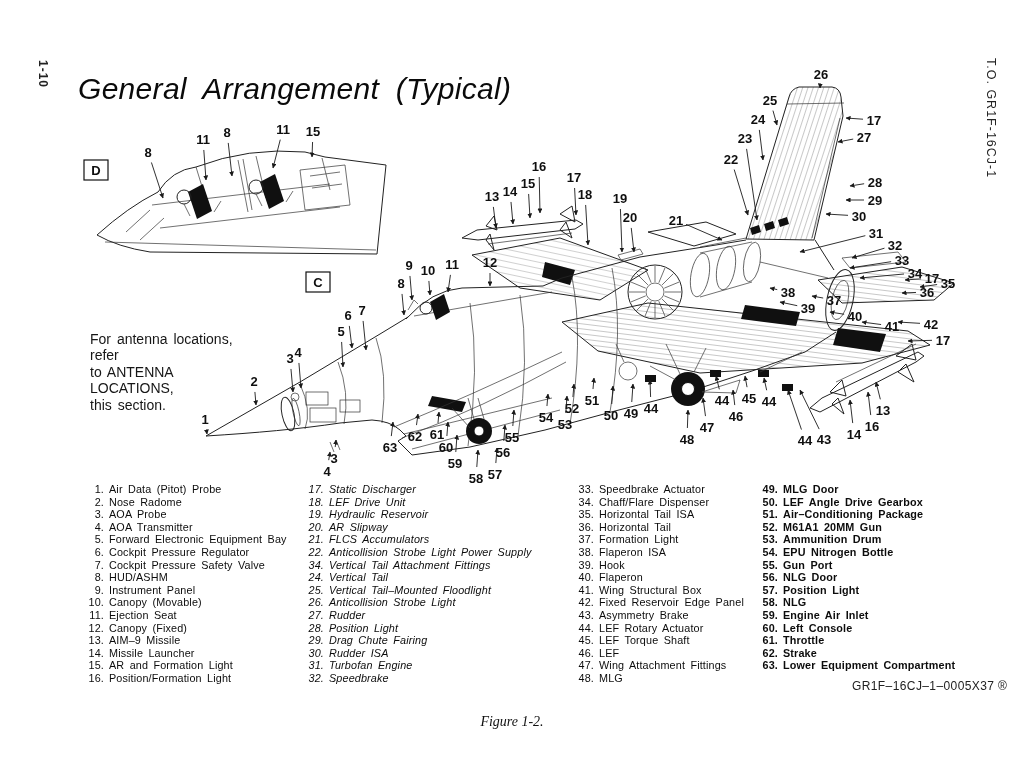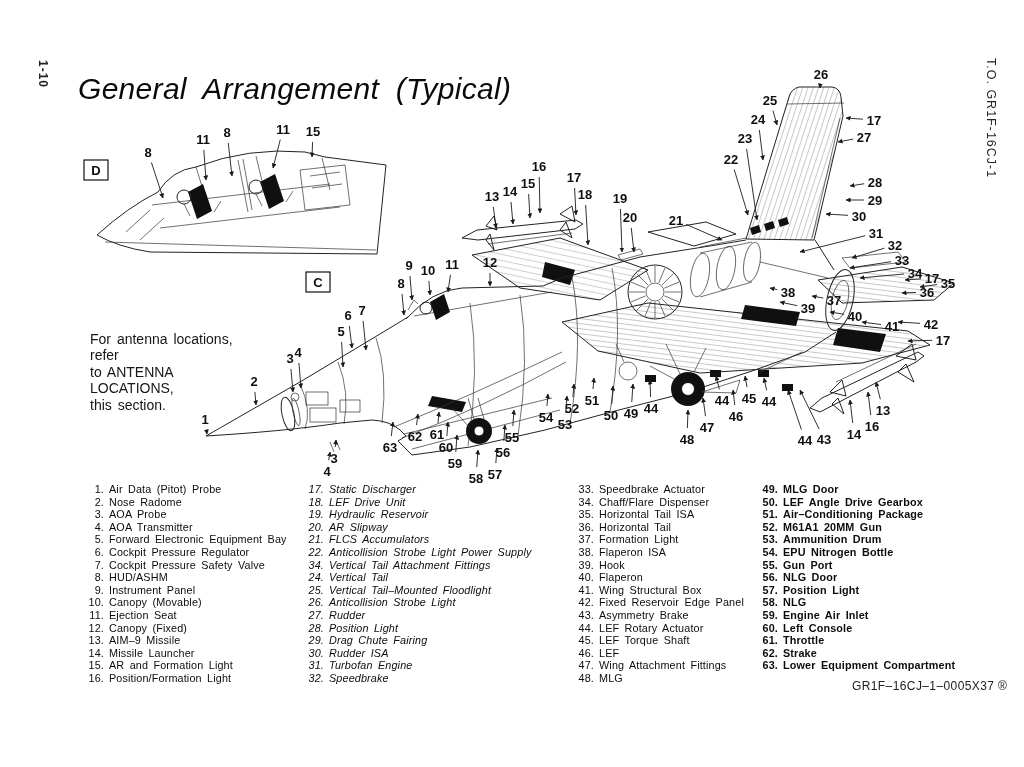--- a/index.html
+++ b/index.html
@@ -770,13 +770,14 @@
           <span>Strake</span>
         </div>
         <div class="pl-row">
           <span class="pl-num">63.</span>
           <span>Lower Equipment Compartment</span>
         </div>
       </div>
     </div>
 
   <div class="doc-number">GR1F–16CJ–1–0005X37 ®</div>
+  <div class="figure-caption">Figure 1-2.</div>
 </div>
 
 </body></html>

